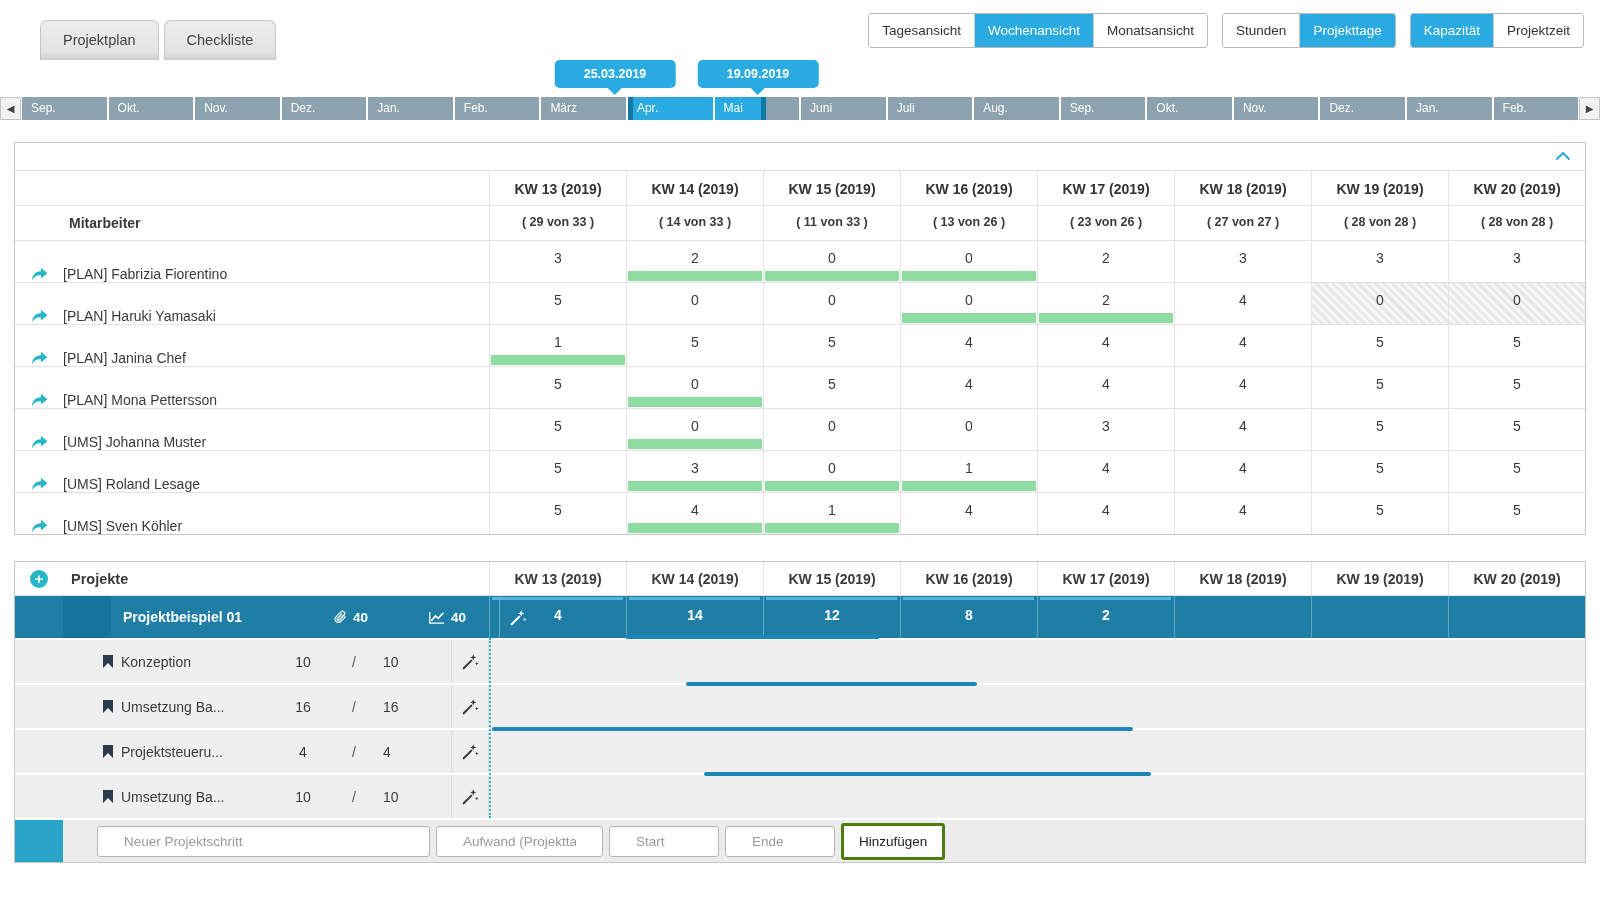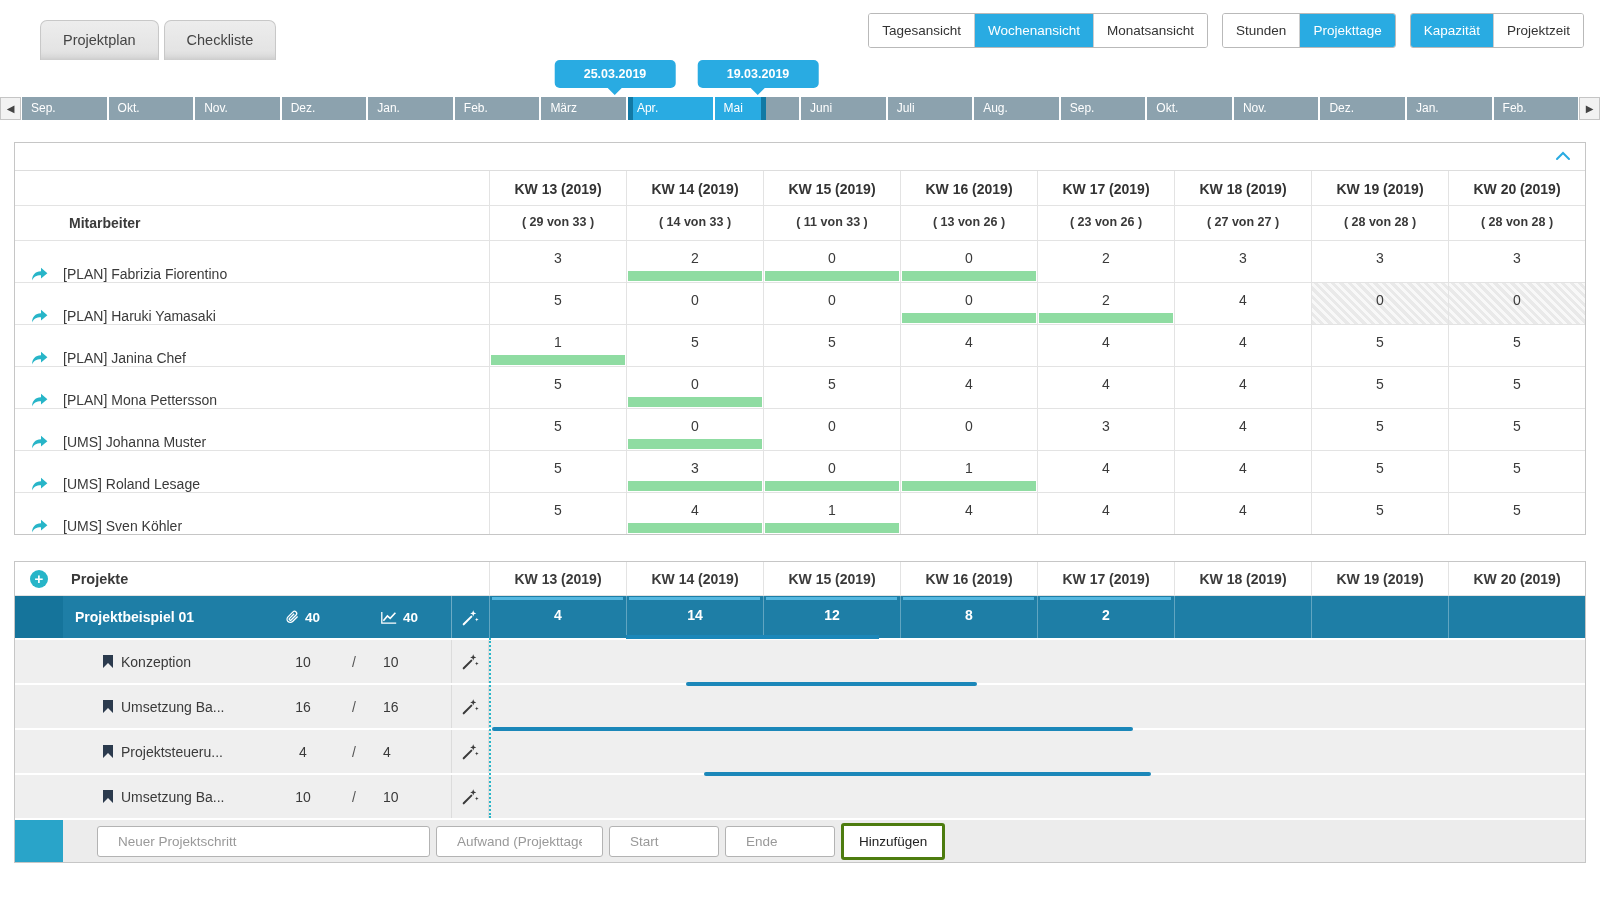--- a/index.html
+++ b/index.html
@@ -90,21 +90,21 @@
   .proj-head { height:34px; border-bottom:1px solid #e3e3e3; }
   .proj-head .p-left { height:100%; }
   .plus {
     width:18px; height:18px; border-radius:50%; background:var(--c-teal); color:#fff;
     font-size:15px; line-height:17px; text-align:center; font-weight:bold; margin-left:15px; cursor:pointer;
   }
   .proj-title { font-weight:bold; font-size:14.5px; padding-left:8px; }
   .pweek-h { border-left:1px solid #e3e3e3; text-align:center; font-weight:bold; font-size:14px; padding:9px 0; height:100%; }
 
   .project { height:42px; background:var(--c-pblue); color:#fff; position:relative; }
-  .project .p-left { height:100%; }
+  .project .p-left { height:100%;padding-left:48px; }
   .p-icon-col { background:var(--c-pblue-dark); height:100%; }
   .p-name { font-weight:bold; font-size:14px; padding-left:12px; }
   .p-attach, .p-effort { display:flex; align-items:center; justify-content:center; gap:6px; font-weight:bold; font-size:13.5px; cursor:pointer; }
   .p-effort { justify-content:flex-start; padding-left:14px; }
   .wand-cell { display:flex; align-items:center; justify-content:center; height:100%; cursor:pointer; }
   .project .wand-cell { border-left:1px solid rgba(255,255,255,.35); }
   .ptcell { border-left:1px solid rgba(255,255,255,.3); text-align:center; font-weight:bold; font-size:14px; padding-top:11px; cursor:pointer; }
   .top-line { position:absolute; top:1px; height:3px; background:var(--c-gantt-light); }
   .proj-bottom-bar { position:absolute; bottom:-1px; height:4px; background:var(--c-gantt); z-index:2; }
 
@@ -118,21 +118,21 @@
   .step-num { text-align:center; font-size:14px; }
   .step-num.left { text-align:left; padding-left:16px; }
   .step-slash { text-align:center; font-size:14px; color:#555; }
   .step .wand-cell { border-left:1px solid #dcdcdc; border-right:1px solid #dcdcdc; }
   .step-time { height:100%; }
   .s-bar { position:absolute; bottom:-3px; height:4px; background:var(--c-gantt); border-radius:2px; z-index:3; }
 
   .form-row { display:flex; align-items:center; background:#ECECEC; border-top:2px solid #fff; height:44px; }
   .form-left { width:48px; align-self:stretch; background:var(--c-formblue); flex:none; }
   .form-row input {
-    height:31px; border:1px solid #b3b3b3; border-radius:3px; padding:0 20px;
+    height:31px; border:1px solid #b3b3b3; border-radius:3px; padding:0 26px;
     font-size:13.5px; font-family:inherit; color:#333; background:#fff;
   }
   .form-row input::placeholder { color:#999; }
   .in-step { width:333px; margin-left:34px; }
   .in-eff { width:167px; margin-left:6px; }
   .in-start, .in-end { width:110px; margin-left:6px; }
   .add-btn {
     margin-left:6px; padding:8px 15px; background:#fff; border:3px solid #4d7c0f;
     border-radius:3px; font-size:13.5px; color:#222; font-family:inherit; cursor:pointer;
   }
@@ -157,21 +157,21 @@
       </div>
     <div class="switch">
         <button class="sw-btn active">Kapazität</button>
         <button class="sw-btn">Projektzeit</button>
       </div>
   </div>
 </div>
 
 <div class="timeline-wrap">
   <div class="range-bubble" style="left:615px">25.03.2019</div>
-  <div class="range-bubble" style="left:758px">19.03.2019</div>
+  <div class="range-bubble" style="left:758px">19.09.2019</div>
   <div class="month-strip">
     <div class="strip-btn">◀</div>
     <div class="months">
         <div class="month">
           <span class="mlabel">Sep.</span>
         </div>
         <div class="month">
           <span class="mlabel">Okt.</span>
         </div>
         <div class="month">

